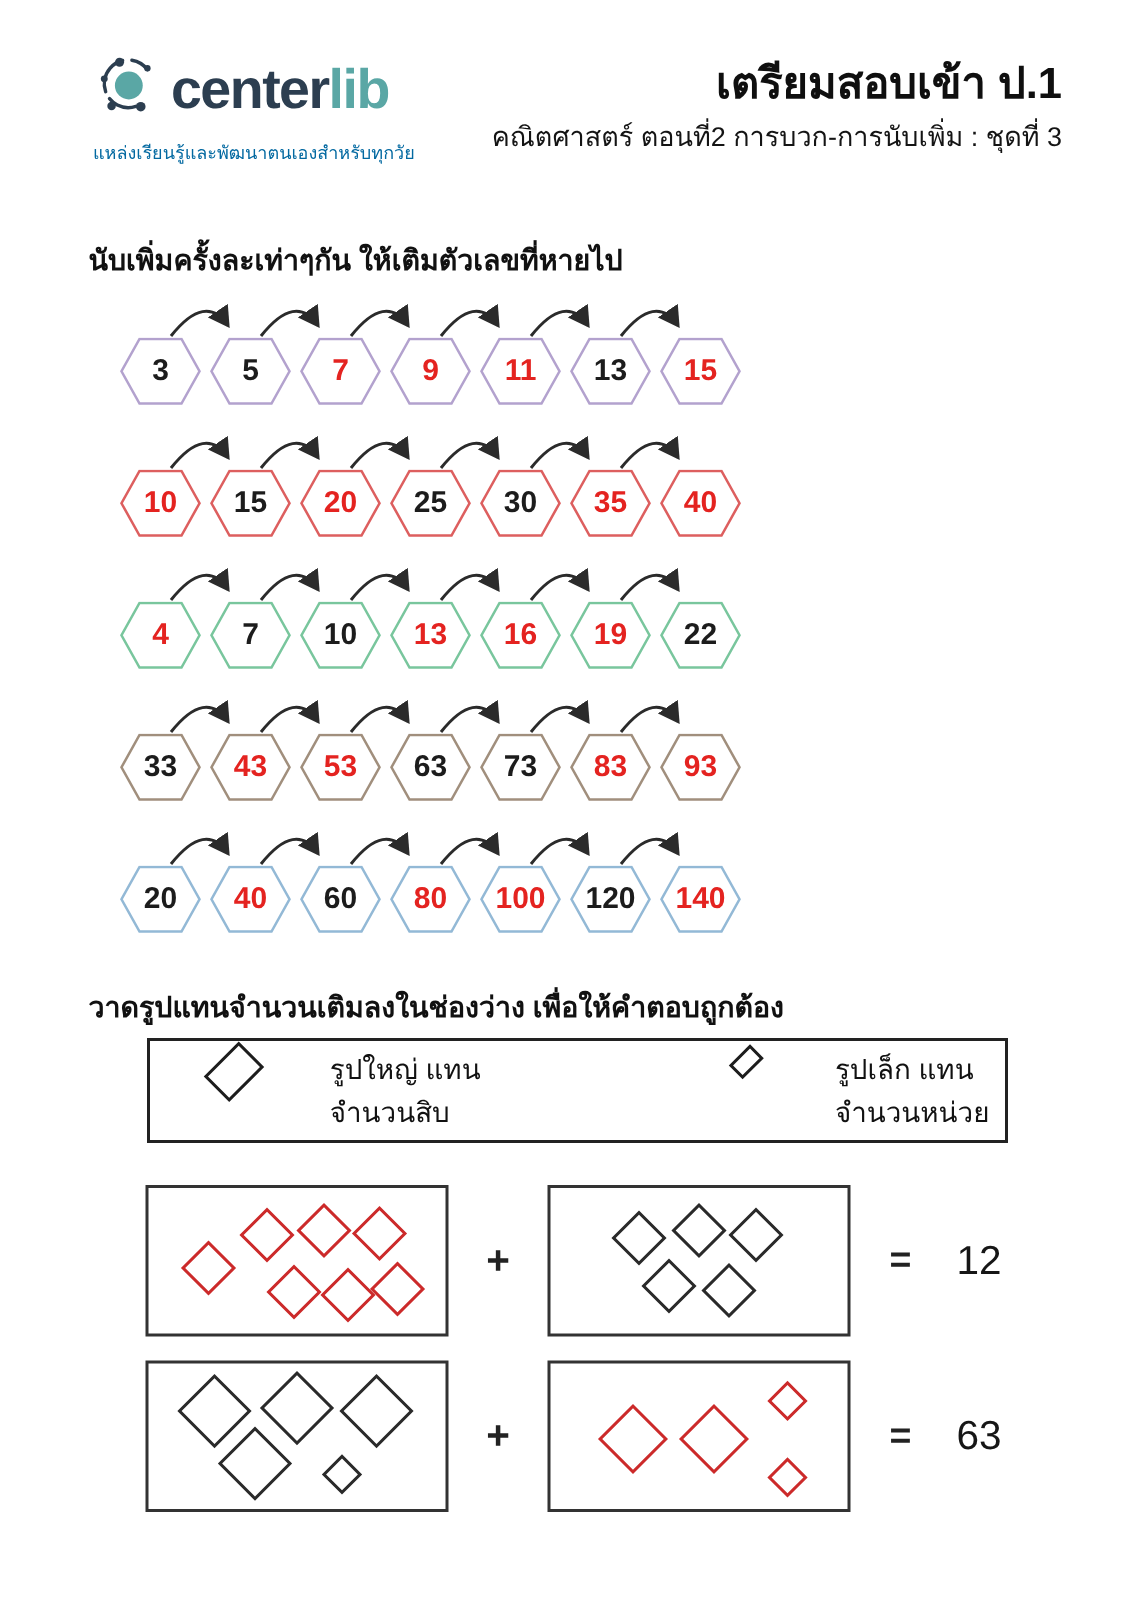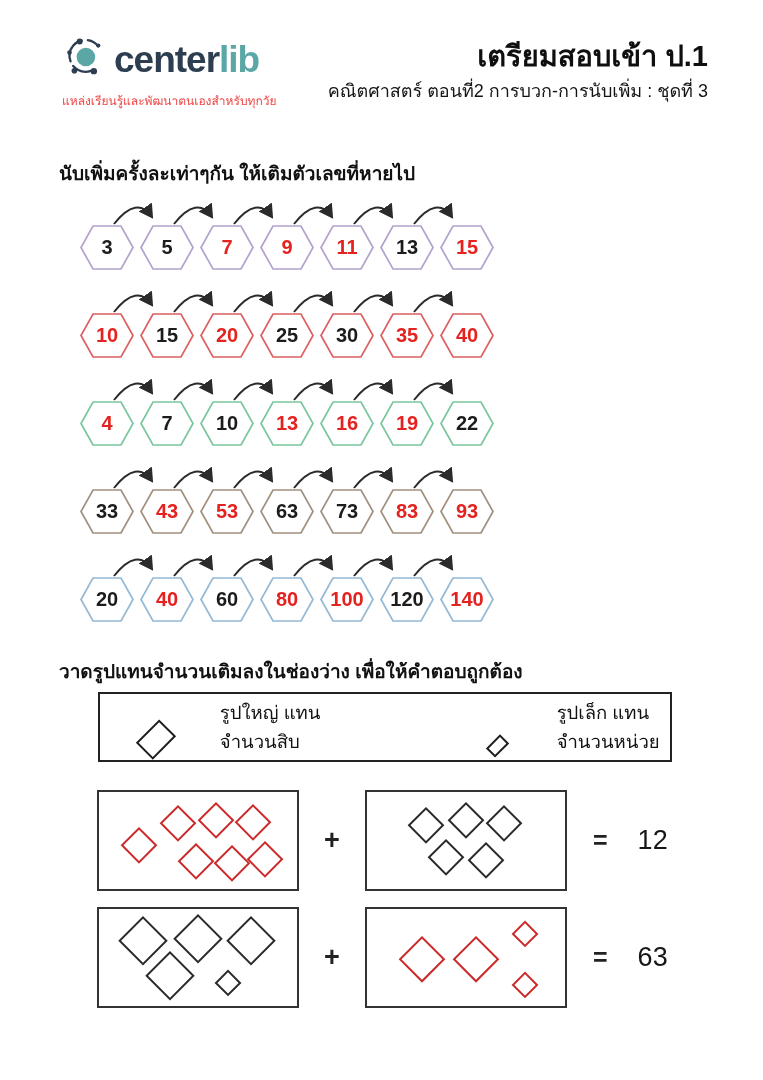--- a/index.html
+++ b/index.html
@@ -6,21 +6,21 @@
   html,body { background:#fff; }
   body { font-family:"Liberation Sans","DejaVu Sans",sans-serif; color:#1c1c1c; }
   .page { position:relative; width:763px; height:1073px; background:#ffffff; overflow:hidden; }
 
   
   .logo-block { position:absolute; left:62px; top:34px; }
   .logo-row { display:flex; align-items:center; gap:6px; }
   .brand { font-size:37px; font-weight:700; letter-spacing:-1px; line-height:1; }
   .brand .b1 { color:#2c3e50; }
   .brand .b2 { color:#5aa7a5; }
-  .tagline { margin-top:7px; font-size:12px; color:#ef4444; }
+  .tagline { margin-top:7px; font-size:12px; color:#0369a1; }
 
   .title-block { position:absolute; right:55px; top:40px; text-align:right; }
   .title { font-size:29px; font-weight:700; color:#0f0f0f; line-height:1.15; }
   .subtitle { font-size:18px; color:#141414; margin-top:3px; }
 
   .instr { position:absolute; left:59px; font-size:19px; font-weight:600; color:#111; }
   #instr1 { top:158px; }
   #instr2 { top:656px; }
 
   
@@ -31,21 +31,21 @@
   .hex-cells { display:flex; gap:6px; margin-top:-2px; }
   .hex { position:relative; width:54px; height:45px; }
   .hex svg { display:block; }
   .hex-num { position:absolute; inset:0; display:flex; align-items:center; justify-content:center;
              font-size:20px; font-weight:700; color:#1c1c1c; }
   .hex-num.red { color:#e42320; }
 
   
   .legend-box { position:absolute; left:98px; top:692px; width:574px; height:70px;
                 border:2px solid #222; display:flex; align-items:center; }
-  .legend-item { display:flex; align-items:flex-end;gap:34px; }
+  .legend-item { display:flex; align-items:flex-start;gap:34px; }
   .diamond { border:2px solid #1d1d1d; transform:rotate(45deg); background:#fff; }
   .legend-large { width:33px; height:33px; margin-left:44px; }
   .legend-small { width:20px; height:20px; margin-left:148px; }
   .legend-label { font-size:18.5px; color:#111; margin-left:18px; }
 
   
   .eq-row { position:absolute; left:97px; display:flex; align-items:center; }
   #eq-0 { top:790px; }
   #eq-1 { top:907px; }
   .eq-box { position:relative; width:202px; height:101px; border:2px solid #333; background:#fff; }

